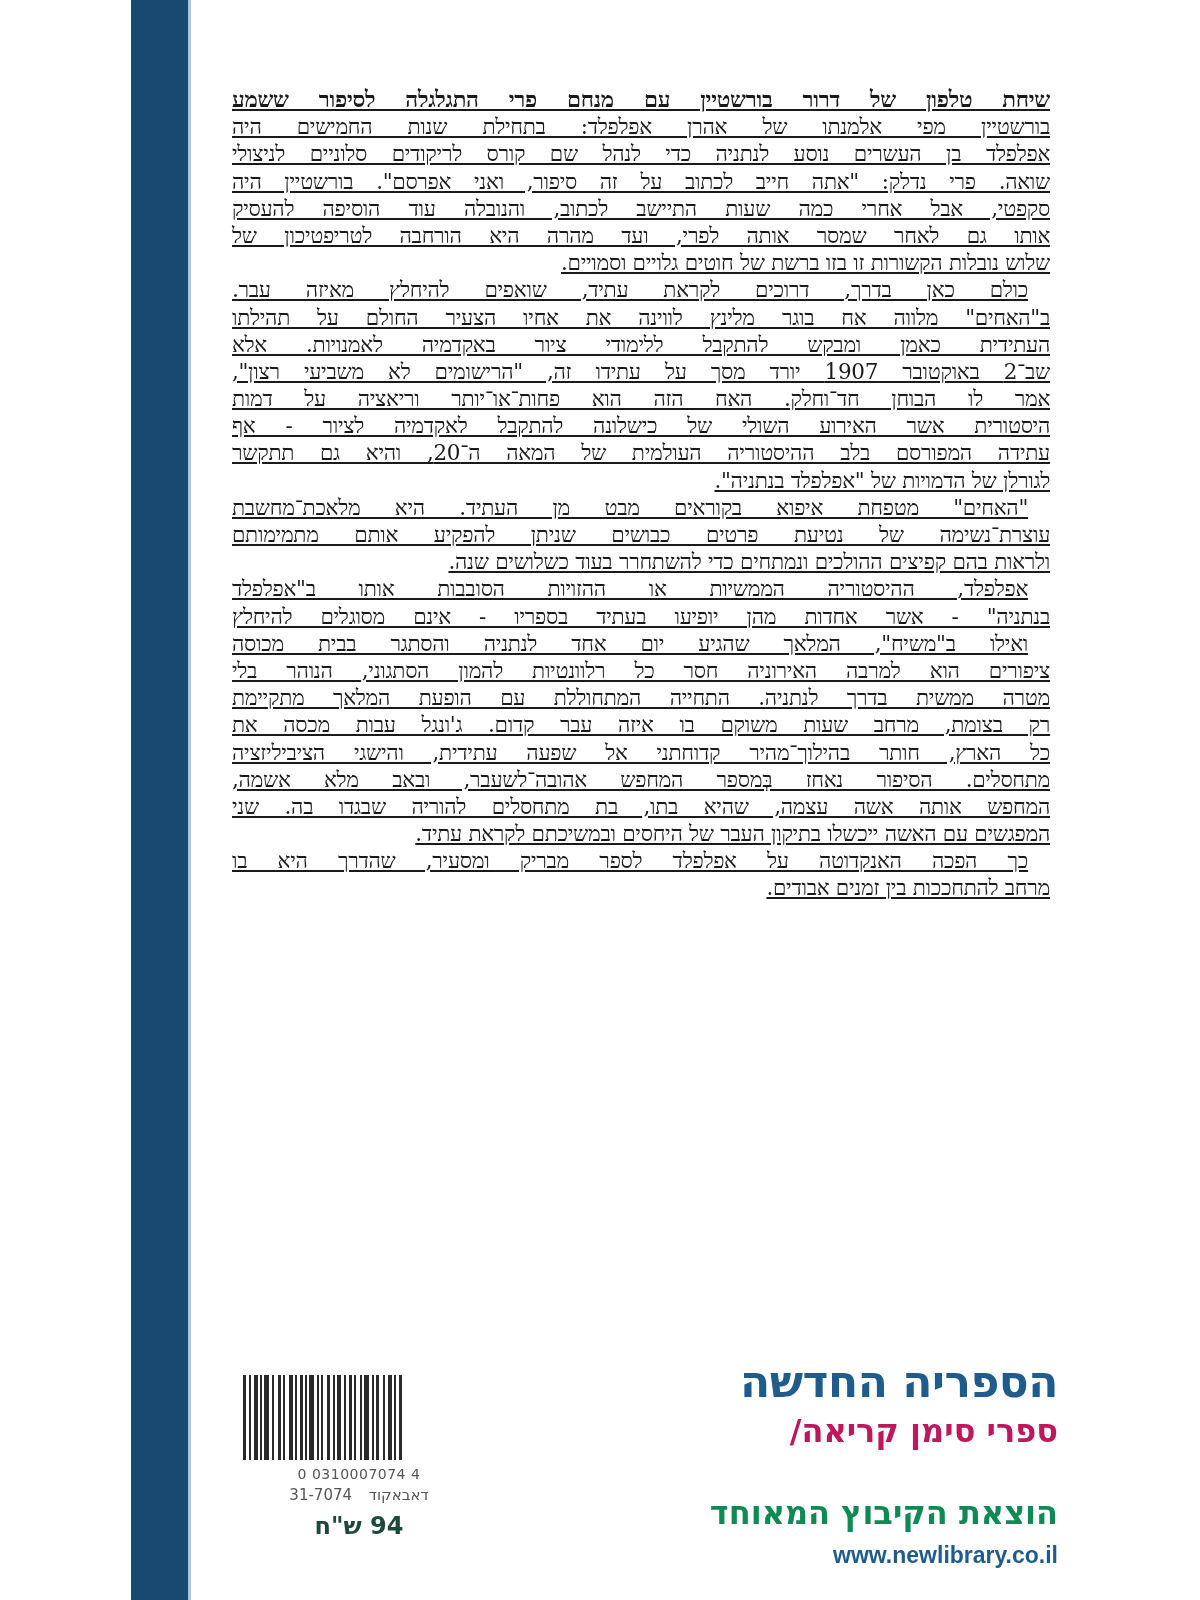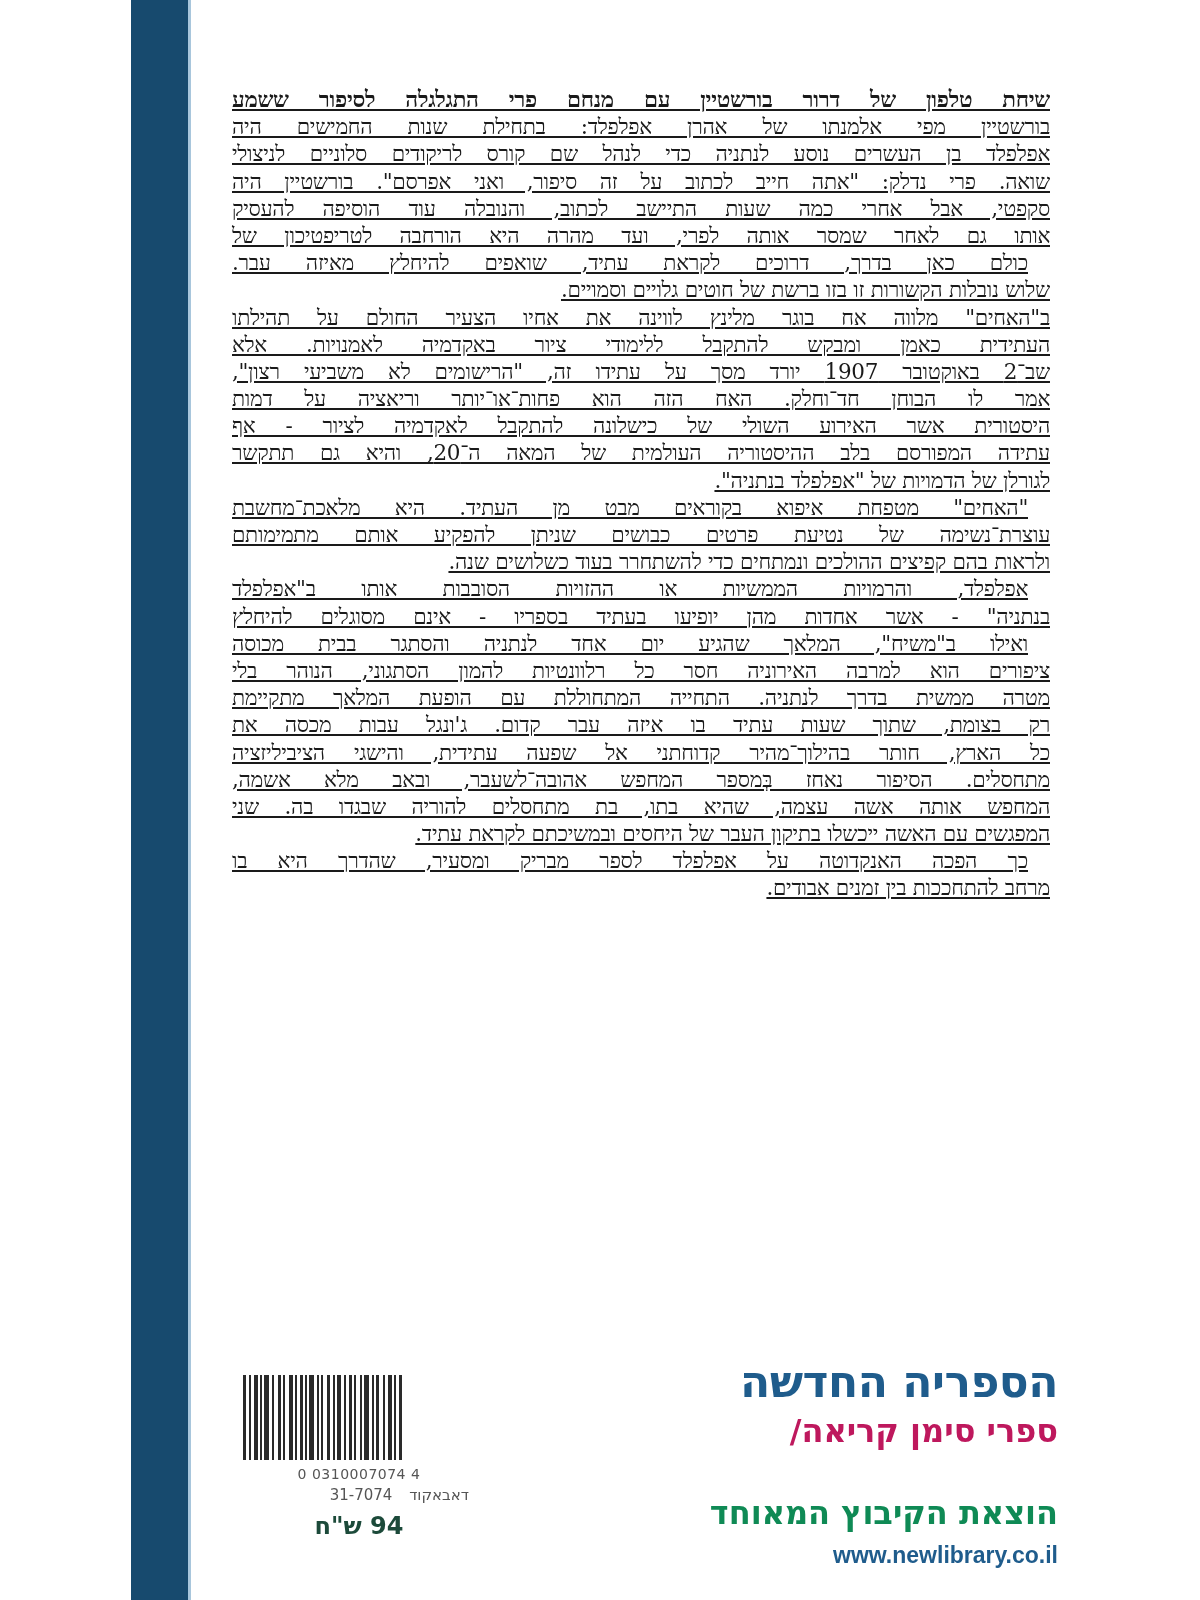--- a/index.html
+++ b/index.html
@@ -82,21 +82,21 @@
       letter-spacing: 0.5px;
       width: 232px;
       text-align: center;
     }
     .dealer-code {
       font-family: "DejaVu Sans", sans-serif;
       font-size: 15px;
       color: #555;
       margin-top: 4px;
       width: 232px;
-      text-align: right;
+      text-align: center;
     }
     .dealer-code span { margin: 0 6px; }
     .price {
       font-family: "DejaVu Sans", sans-serif;
       font-weight: bold;
       font-size: 24px;
       color: #1c4a3a;
       margin-top: 8px;
       width: 232px;
       text-align: center;
@@ -152,38 +152,38 @@
 
 <div class="spine"></div>
 
 <div class="blurb">
   <span class="blurb-line headline">שיחת טלפון של דרור בורשטיין עם מנחם פרי התגלגלה לסיפור ששמע</span>
   <span class="blurb-line">בורשטיין מפי אלמנתו של אהרן אפלפלד: בתחילת שנות החמישים היה</span>
   <span class="blurb-line">אפלפלד בן העשרים נוסע לנתניה כדי לנהל שם קורס לריקודים סלוניים לניצולי</span>
   <span class="blurb-line">שואה. פרי נדלק: "אתה חייב לכתוב על זה סיפור, ואני אפרסם". בורשטיין היה</span>
   <span class="blurb-line">סקפטי, אבל אחרי כמה שעות התיישב לכתוב, והנובלה עוד הוסיפה להעסיק</span>
   <span class="blurb-line">אותו גם לאחר שמסר אותה לפרי, ועד מהרה היא הורחבה לטריפטיכון של</span>
+  <span class="blurb-line last">שלוש נובלות הקשורות זו בזו ברשת של חוטים גלויים וסמויים.</span>
   <span class="blurb-line indent">כולם כאן בדרך, דרוכים לקראת עתיד, שואפים להיחלץ מאיזה עבר.</span>
-  <span class="blurb-line last">שלוש נובלות הקשורות זו בזו ברשת של חוטים גלויים וסמויים.</span>
   <span class="blurb-line">ב"האחים" מלווה אח בוגר מלינץ לווינה את אחיו הצעיר החולם על תהילתו</span>
   <span class="blurb-line">העתידית כאמן ומבקש להתקבל ללימודי ציור באקדמיה לאמנויות. אלא</span>
   <span class="blurb-line">שב־2 באוקטובר 1907 יורד מסך על עתידו זה, "הרישומים לא משביעי רצון",</span>
   <span class="blurb-line">אמר לו הבוחן חד־וחלק. האח הזה הוא פחות־או־יותר וריאציה על דמות</span>
   <span class="blurb-line">היסטורית אשר האירוע השולי של כישלונה להתקבל לאקדמיה לציור - אף</span>
   <span class="blurb-line">עתידה המפורסם בלב ההיסטוריה העולמית של המאה ה־20, והיא גם תתקשר</span>
   <span class="blurb-line last">לגורלן של הדמויות של "אפלפלד בנתניה".</span>
   <span class="blurb-line indent">"האחים" מטפחת איפוא בקוראים מבט מן העתיד. היא מלאכת־מחשבת</span>
   <span class="blurb-line">עוצרת־נשימה של נטיעת פרטים כבושים שניתן להפקיע אותם מתמימותם</span>
   <span class="blurb-line last">ולראות בהם קפיצים ההולכים ונמתחים כדי להשתחרר בעוד כשלושים שנה.</span>
-  <span class="blurb-line indent">אפלפלד, והרמויות הממשיות או ההזויות הסובבות אותו ב"אפלפלד</span>
+  <span class="blurb-line indent">אפלפלד, ההיסטוריה הממשיות או ההזויות הסובבות אותו ב"אפלפלד</span>
   <span class="blurb-line">בנתניה" - אשר אחדות מהן יופיעו בעתיד בספריו - אינם מסוגלים להיחלץ</span>
   <span class="blurb-line indent">ואילו ב"משיח", המלאך שהגיע יום אחד לנתניה והסתגר בבית מכוסה</span>
   <span class="blurb-line">ציפורים הוא למרבה האירוניה חסר כל רלוונטיות להמון הסתגוני, הנוהר בלי</span>
   <span class="blurb-line">מטרה ממשית בדרך לנתניה. התחייה המתחוללת עם הופעת המלאך מתקיימת</span>
-  <span class="blurb-line">רק בצומת, שתוך שעות עתיד בו איזה עבר קדום. ג'ונגל עבות מכסה את</span>
+  <span class="blurb-line">רק בצומת, מרחב שעות משוקם בו איזה עבר קדום. ג'ונגל עבות מכסה את</span>
   <span class="blurb-line">כל הארץ, חותר בהילוך־מהיר קדוחתני אל שפעה עתידית, והישגי הציביליזציה</span>
   <span class="blurb-line">מתחסלים. הסיפור נאחז בְּמספר המחפש אהובה־לשעבר, ובאב מלא אשמה,</span>
   <span class="blurb-line">המחפש אותה אשה עצמה, שהיא בתו, בת מתחסלים להוריה שבגדו בה. שני</span>
   <span class="blurb-line last">המפגשים עם האשה ייכשלו בתיקון העבר של היחסים ובמשיכתם לקראת עתיד.</span>
   <span class="blurb-line indent">כך הפכה האנקדוטה על אפלפלד לספר מבריק ומסעיר, שהדרך היא בו</span>
   <span class="blurb-line last">מרחב להתחככות בין זמנים אבודים.</span>
 </div>
 
 <div class="barcode-block">
   <div class="barcode">

